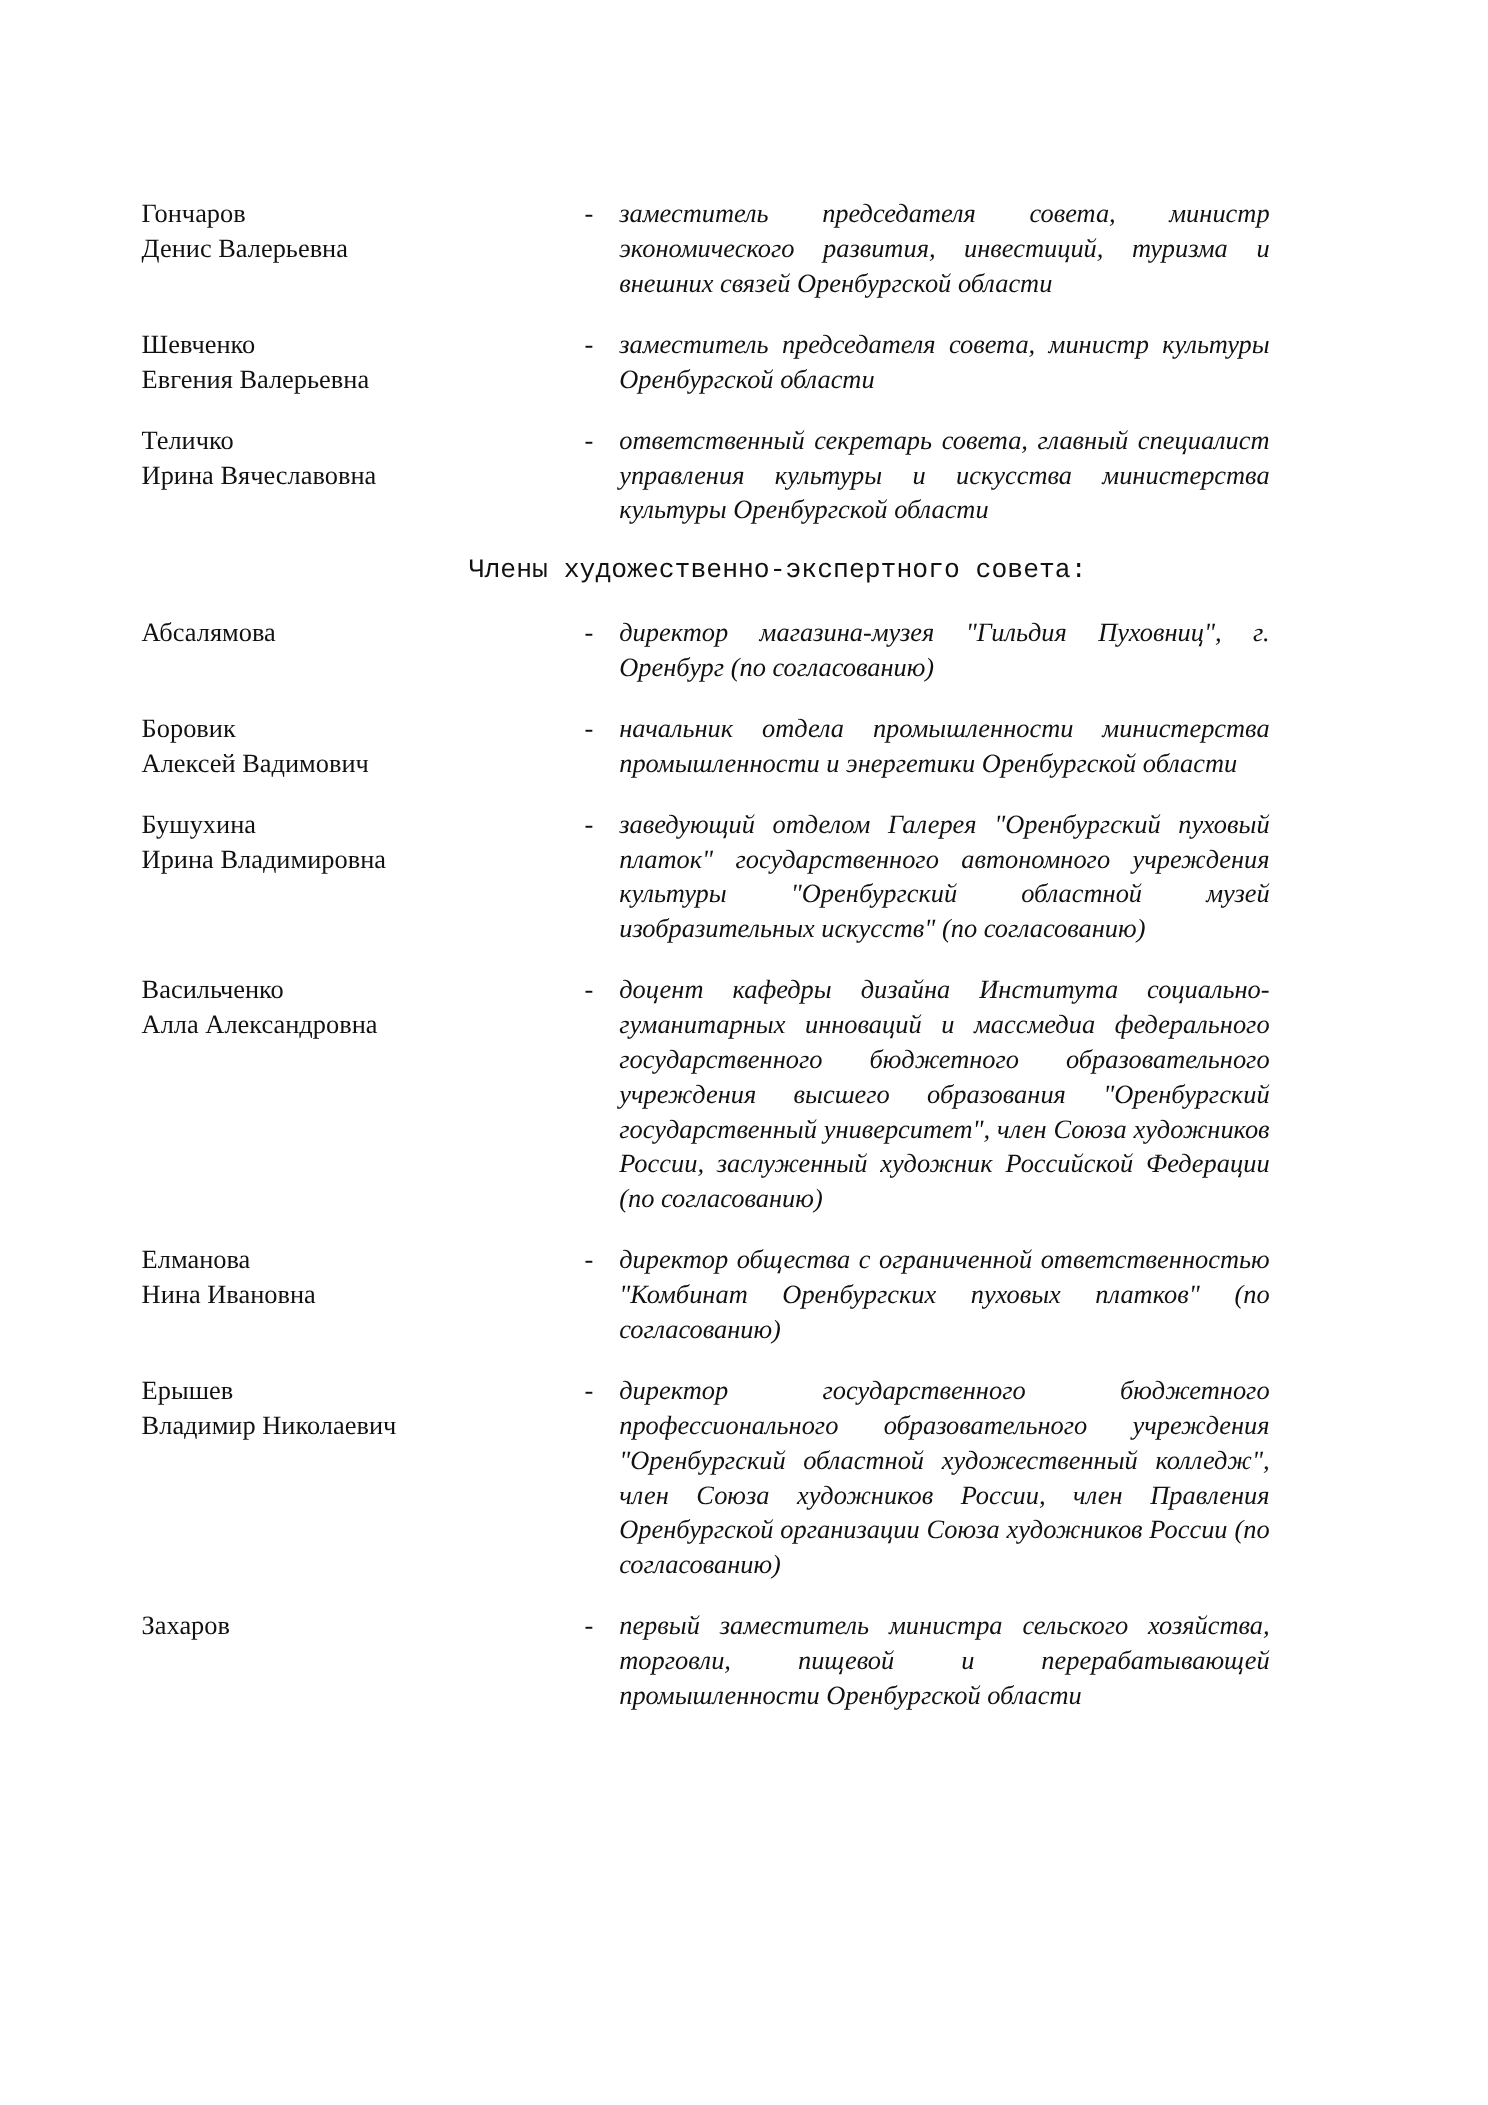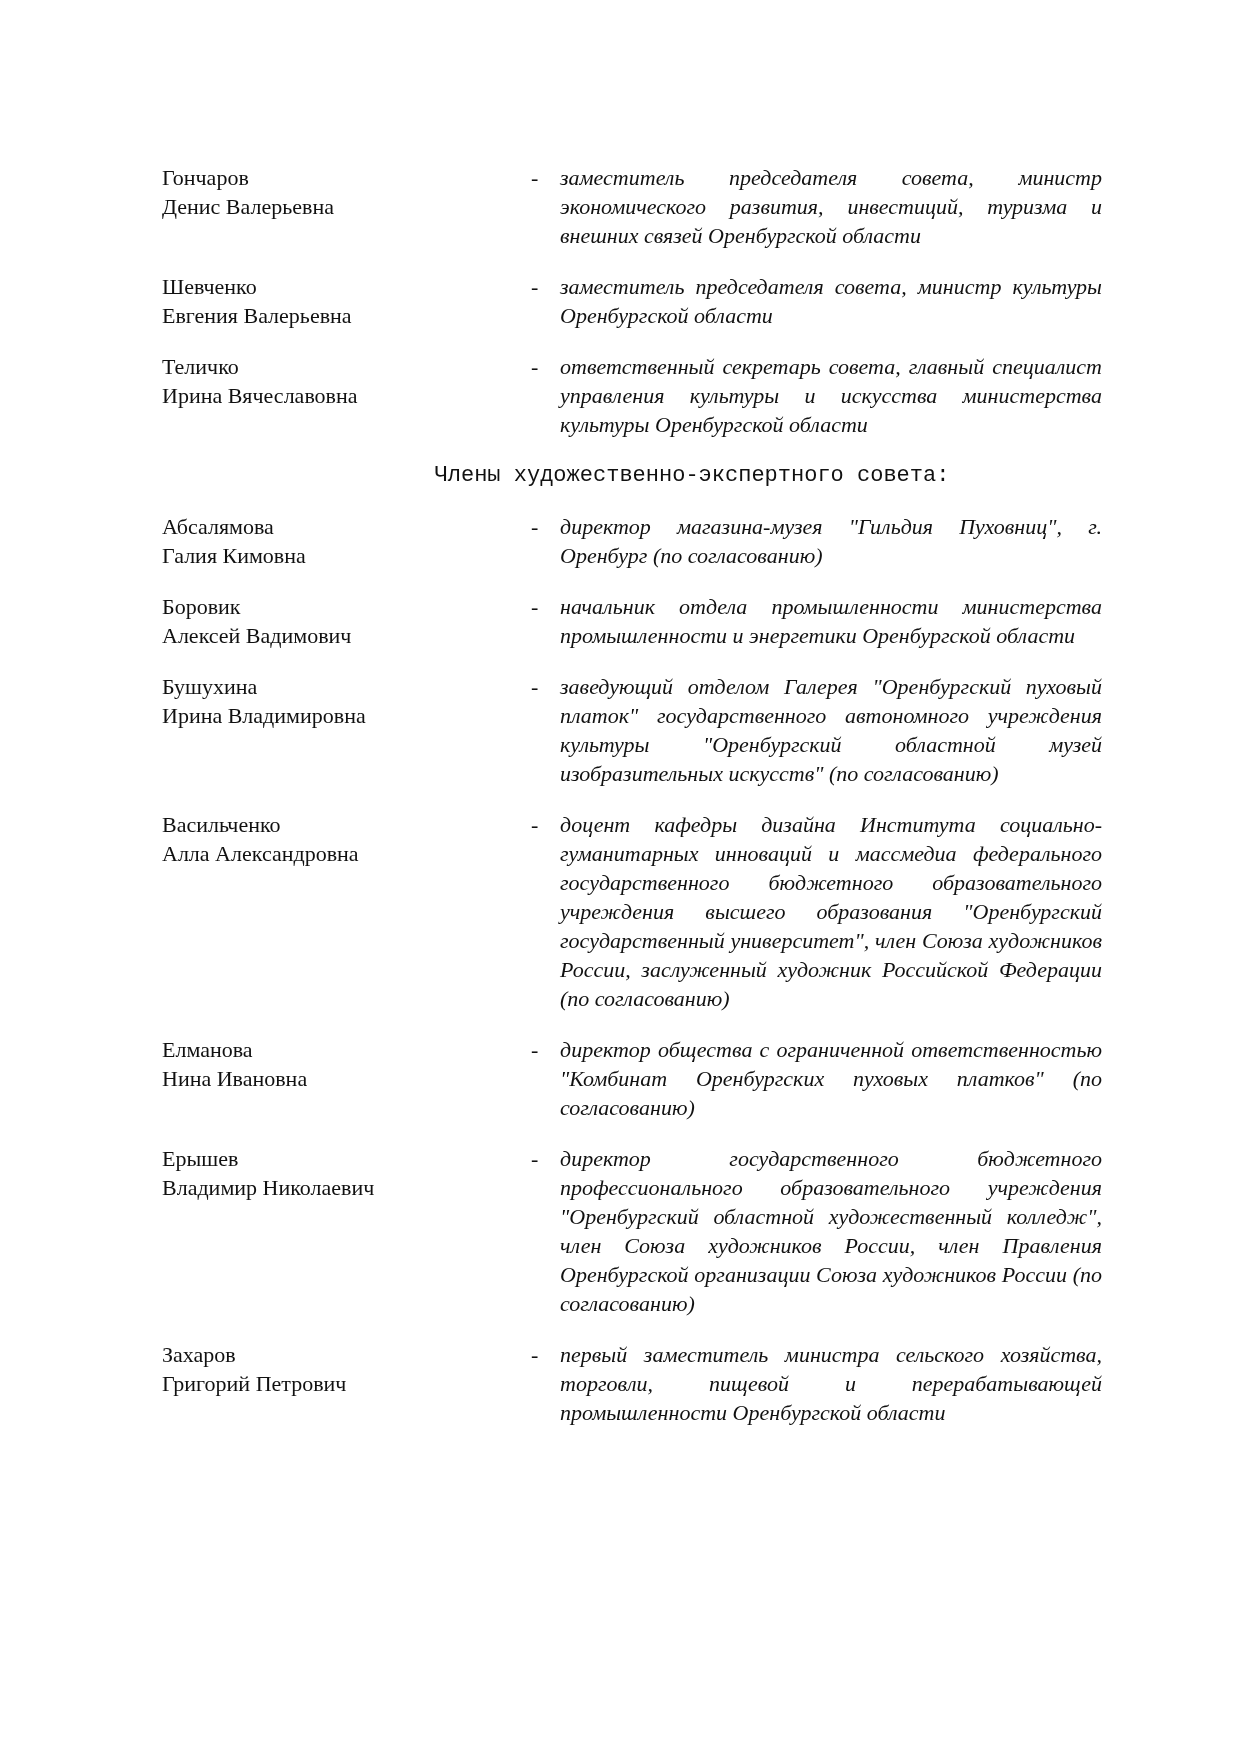--- a/index.html
+++ b/index.html
@@ -1,21 +1,21 @@
 <!DOCTYPE html>
 <html><head>
   <meta charset="utf-8">
   <style>
     html, body { margin: 0; padding: 0; background: #ffffff; }
     body {
       width: 1240px; height: 1754px; position: relative; overflow: hidden;
       font-family: "Liberation Serif", serif; color: #111111;
       font-size: 22px; line-height: 29px;
     }
-    .page { position: absolute; left: 118px; top: 163px; width: 940px; margin-left: 44px; }
+    .page { position: absolute; left: 118px; top: 163px; width: 940px; }
     .entry { display: flex; margin-bottom: 22px; }
     .name { width: 364px; flex: 0 0 364px; }
     .name span { display: block; white-space: nowrap; }
     .dash { width: 34px; flex: 0 0 34px; text-align: left; padding-left: 5px; box-sizing: border-box; }
     .desc { flex: 1 1 auto; text-align: justify; width: 542px; font-style: italic; }
     .section-title { text-align: center; margin: 0 0 22px 0; padding-left: 120px; font-family: Liberation Mono, monospace; }
   </style>
 </head>
 <body>
 
@@ -46,21 +46,20 @@
     </div>
     <div class="dash">-</div>
     <div class="desc">ответственный секретарь совета, главный специалист управления культуры и искусства министерства культуры Оренбургской области</div>
   </div>
 
   <div class="section-title">Члены художественно-экспертного совета:</div>
 
   <div class="entry">
     <div class="name">
       <span>Абсалямова</span>
-      <span>Галия Кимовна</span>
     </div>
     <div class="dash">-</div>
     <div class="desc">директор магазина-музея "Гильдия Пуховниц", г. Оренбург (по согласованию)</div>
   </div>
 
   <div class="entry">
     <div class="name">
       <span>Боровик</span>
       <span>Алексей Вадимович</span>
     </div>
@@ -100,19 +99,18 @@
       <span>Ерышев</span>
       <span>Владимир Николаевич</span>
     </div>
     <div class="dash">-</div>
     <div class="desc">директор государственного бюджетного профессионального образовательного учреждения "Оренбургский областной художественный колледж", член Союза художников России, член Правления Оренбургской организации Союза художников России (по согласованию)</div>
   </div>
 
   <div class="entry">
     <div class="name">
       <span>Захаров</span>
-      <span>Григорий Петрович</span>
     </div>
     <div class="dash">-</div>
     <div class="desc">первый заместитель министра сельского хозяйства, торговли, пищевой и перерабатывающей промышленности Оренбургской области</div>
   </div>
 
 </div>
 
 </body></html>

